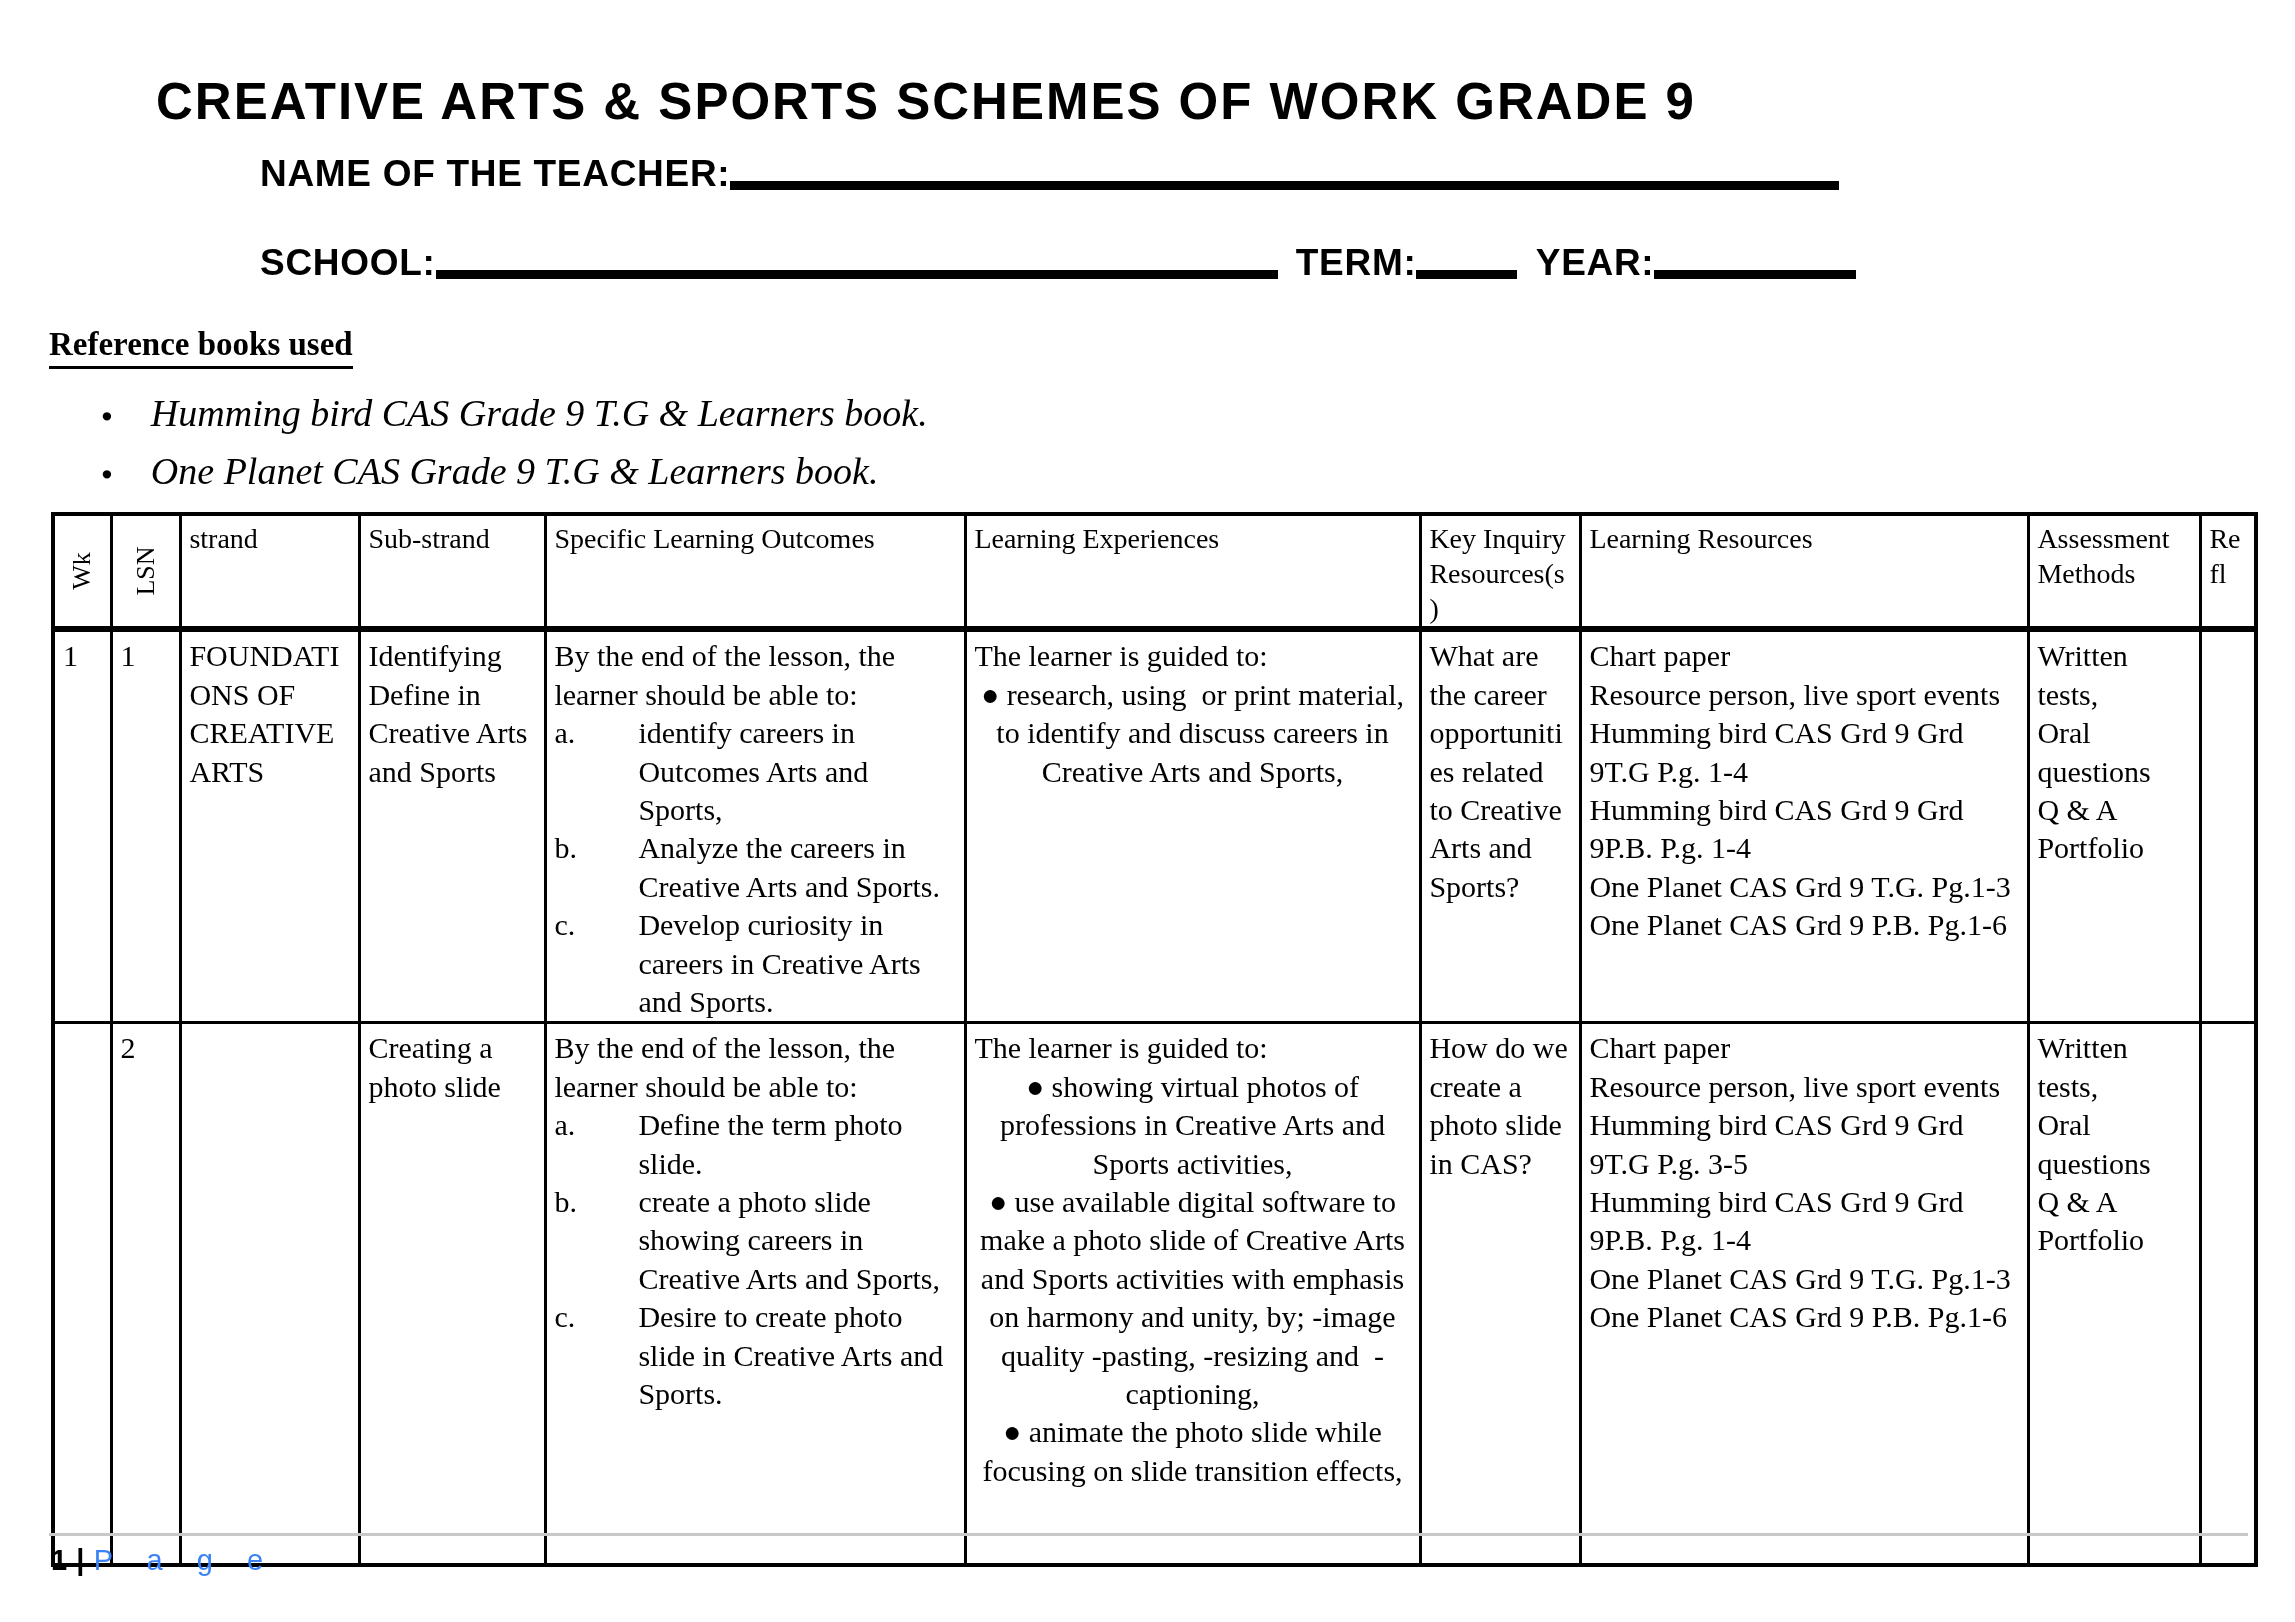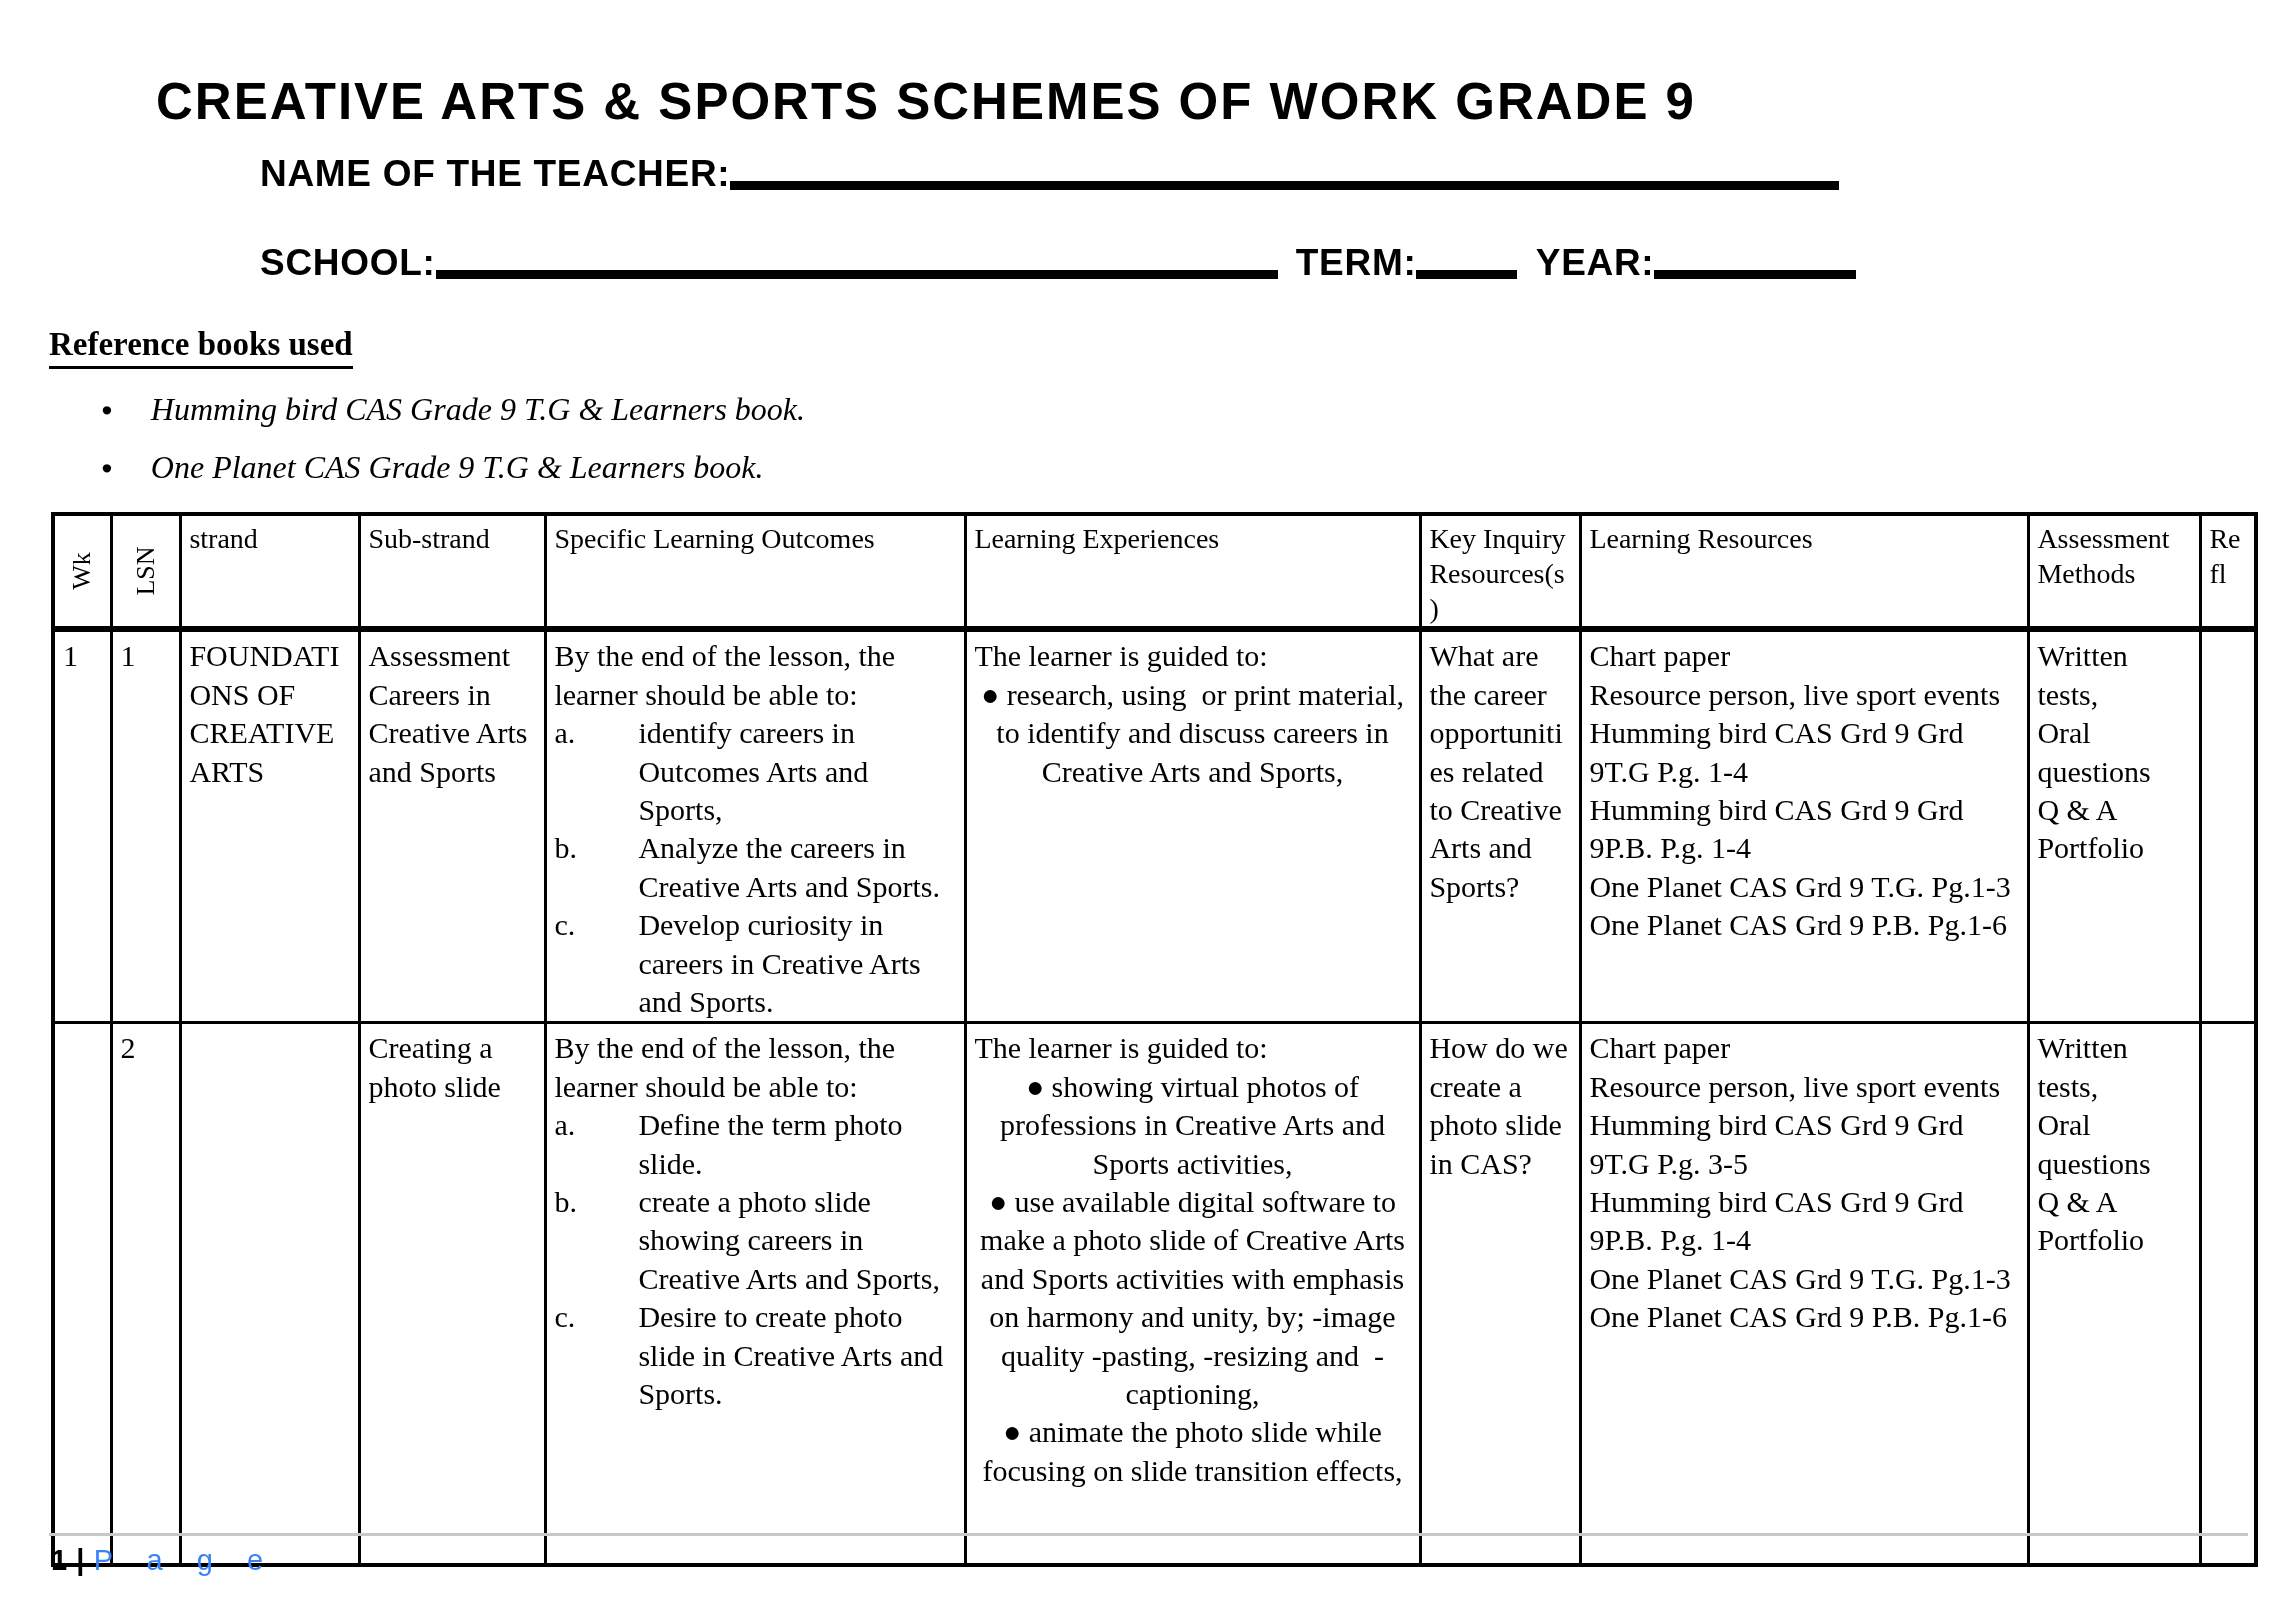--- a/index.html
+++ b/index.html
@@ -24,21 +24,21 @@
   .blank.teacher{width:1109px;}
   .blank.school{width:842px;}
   .blank.term{width:101px;}
   .blank.year{width:202px;}
   .gap{display:inline-block;width:18.3px;}
   .ref-heading{
     position:absolute;left:49px;top:326px;
     font-weight:bold;font-size:33px;border-bottom:3.9px solid #000;padding-bottom:2.6px;
   }
   .ref-bullet{
-    position:absolute;left:101px;font-style:italic;font-size:32px;white-space:nowrap;
+    position:absolute;left:101px;font-style:italic;font-size:38px;white-space:nowrap;
   }
   .ref-bullet::before{
     content:"●";font-style:normal;font-size:19.6px;vertical-align:0.22em;
     margin-right:38px;
   }
   .ref-b1{top:391px;}
   .ref-b2{top:449px;}
 
   table.scheme{
     position:absolute;left:51px;top:512px;width:2204px;
@@ -130,21 +130,21 @@
       <th>Assessment Methods</th>
       <th>Refl</th>
     </tr>
   </thead>
   <tbody>
     <tr class="row1">
       <td class="num">1</td>
       <td class="num">1</td>
       <td class="wide-lh">FOUNDATIONS OF CREATIVE ARTS</td>
       <td class="wide-lh substrand">
-        <span class="cell-line">Assessment Careers in Creative Arts</span>
+        <span class="cell-line">Identifying Define in Creative Arts</span>
         <span class="cell-line">and Sports</span>
       </td>
       <td>
         <div>By the end of the lesson, the learner should be able to:</div>
         <div class="slo-item">
           <span class="slo-m">a.</span>
           <span class="slo-t">identify careers in Outcomes Arts and Sports,</span>
         </div>
         <div class="slo-item">
           <span class="slo-m">b.</span>

